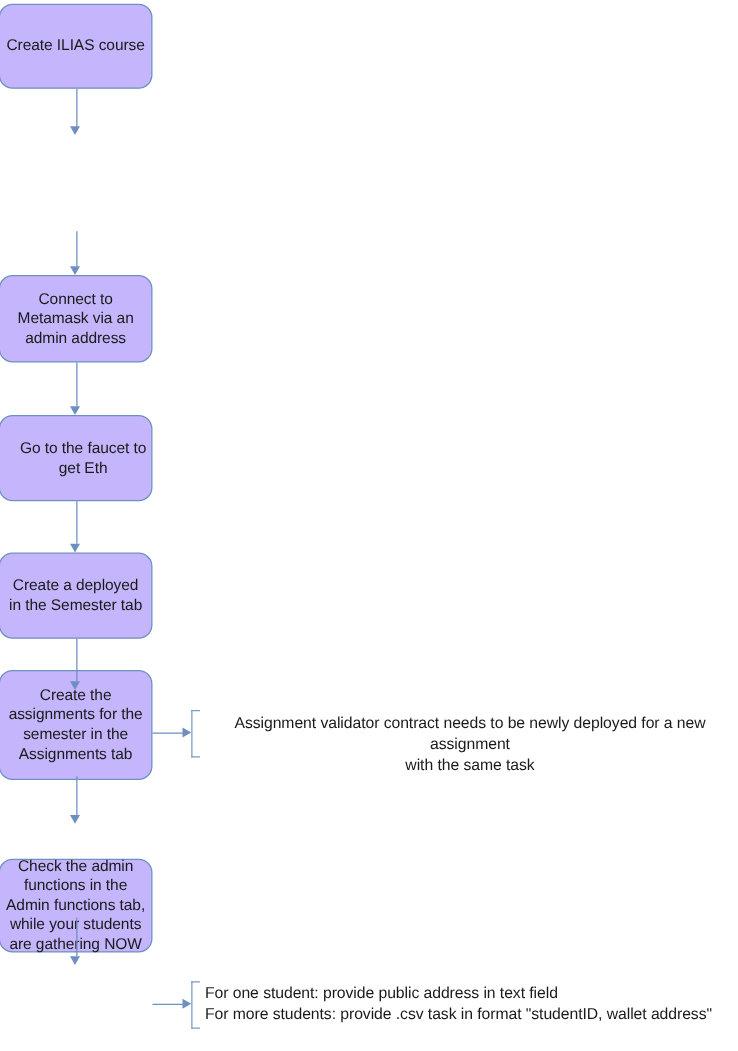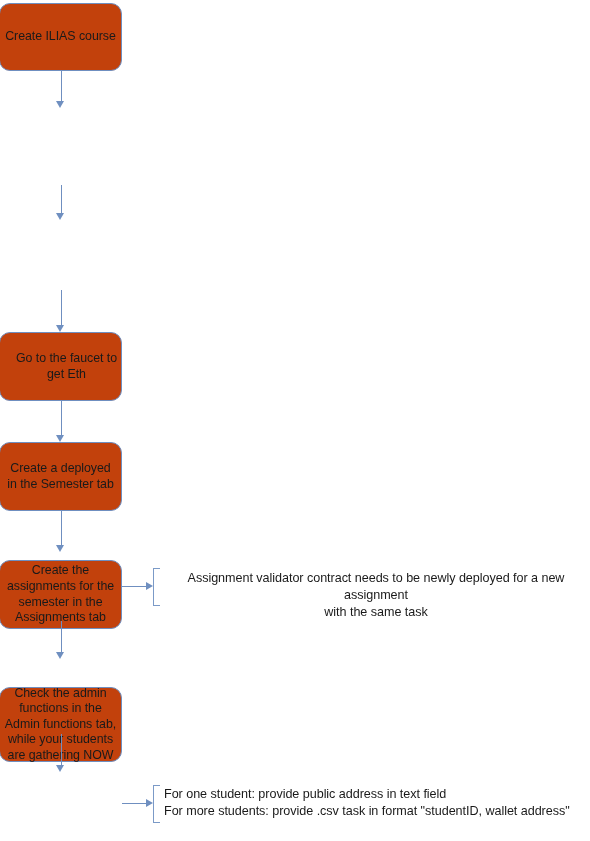--- a/index.html
+++ b/index.html
@@ -16,21 +16,21 @@
   }
   #canvas {
     position: absolute;
     left: 0; top: 0;
     width: 590px;
     height: 841px;
   }
   .node {
     position: absolute;
     box-sizing: border-box;
-    background: #c2410c;
+    background: #c4b5fd;
     border: 1px solid #6f8fc0;
     border-radius: 11px;
     display: flex;
     align-items: center;
     justify-content: center;
     text-align: center;
     color: #1a1a1a;
     font-size: 12.4px;
     line-height: 15.6px;
     padding: 2px 4px;
@@ -86,30 +86,33 @@
 </head>
 <body>
 
 <div id="canvas">
 
   <div class="node" style="left:-1px; top:3px; width:123px; height:68px;">
     <span>Create ILIAS course</span>
   </div>
 
 
+  <div class="node" style="left:-1px; top:220px; width:123px; height:70px;">
+    <span>Connect to Metamask via an admin address</span>
+  </div>
 
   <div class="node" style="left:-1px; top:332px; width:123px; height:69px;padding-left:16px;">
     <span>Go to the faucet to get Eth</span>
   </div>
 
   <div class="node" style="left:-1px; top:442px; width:123px; height:69px;">
     <span>Create a deployed in the Semester tab</span>
   </div>
 
-  <div class="node" style="left:-1px; top:560px; width:123px; height:69px;text-align:center;">
+  <div class="node" style="left:-1px; top:536px; width:123px; height:88px;text-align:center;">
     <span>Create the assignments for the semester in the Assignments tab</span>
   </div>
 
   <div class="node" style="left:-1px; top:687px; width:123px; height:75px;">
     <span>Check the admin functions in the Admin functions tab, while your students are gathering NOW</span>
   </div>
 
 
   <div class="connector v-line" style="left:60.5px; top:71px; height:31px;"></div>
   <div class="arrow-down" style="left:56px; top:101px;"></div>

